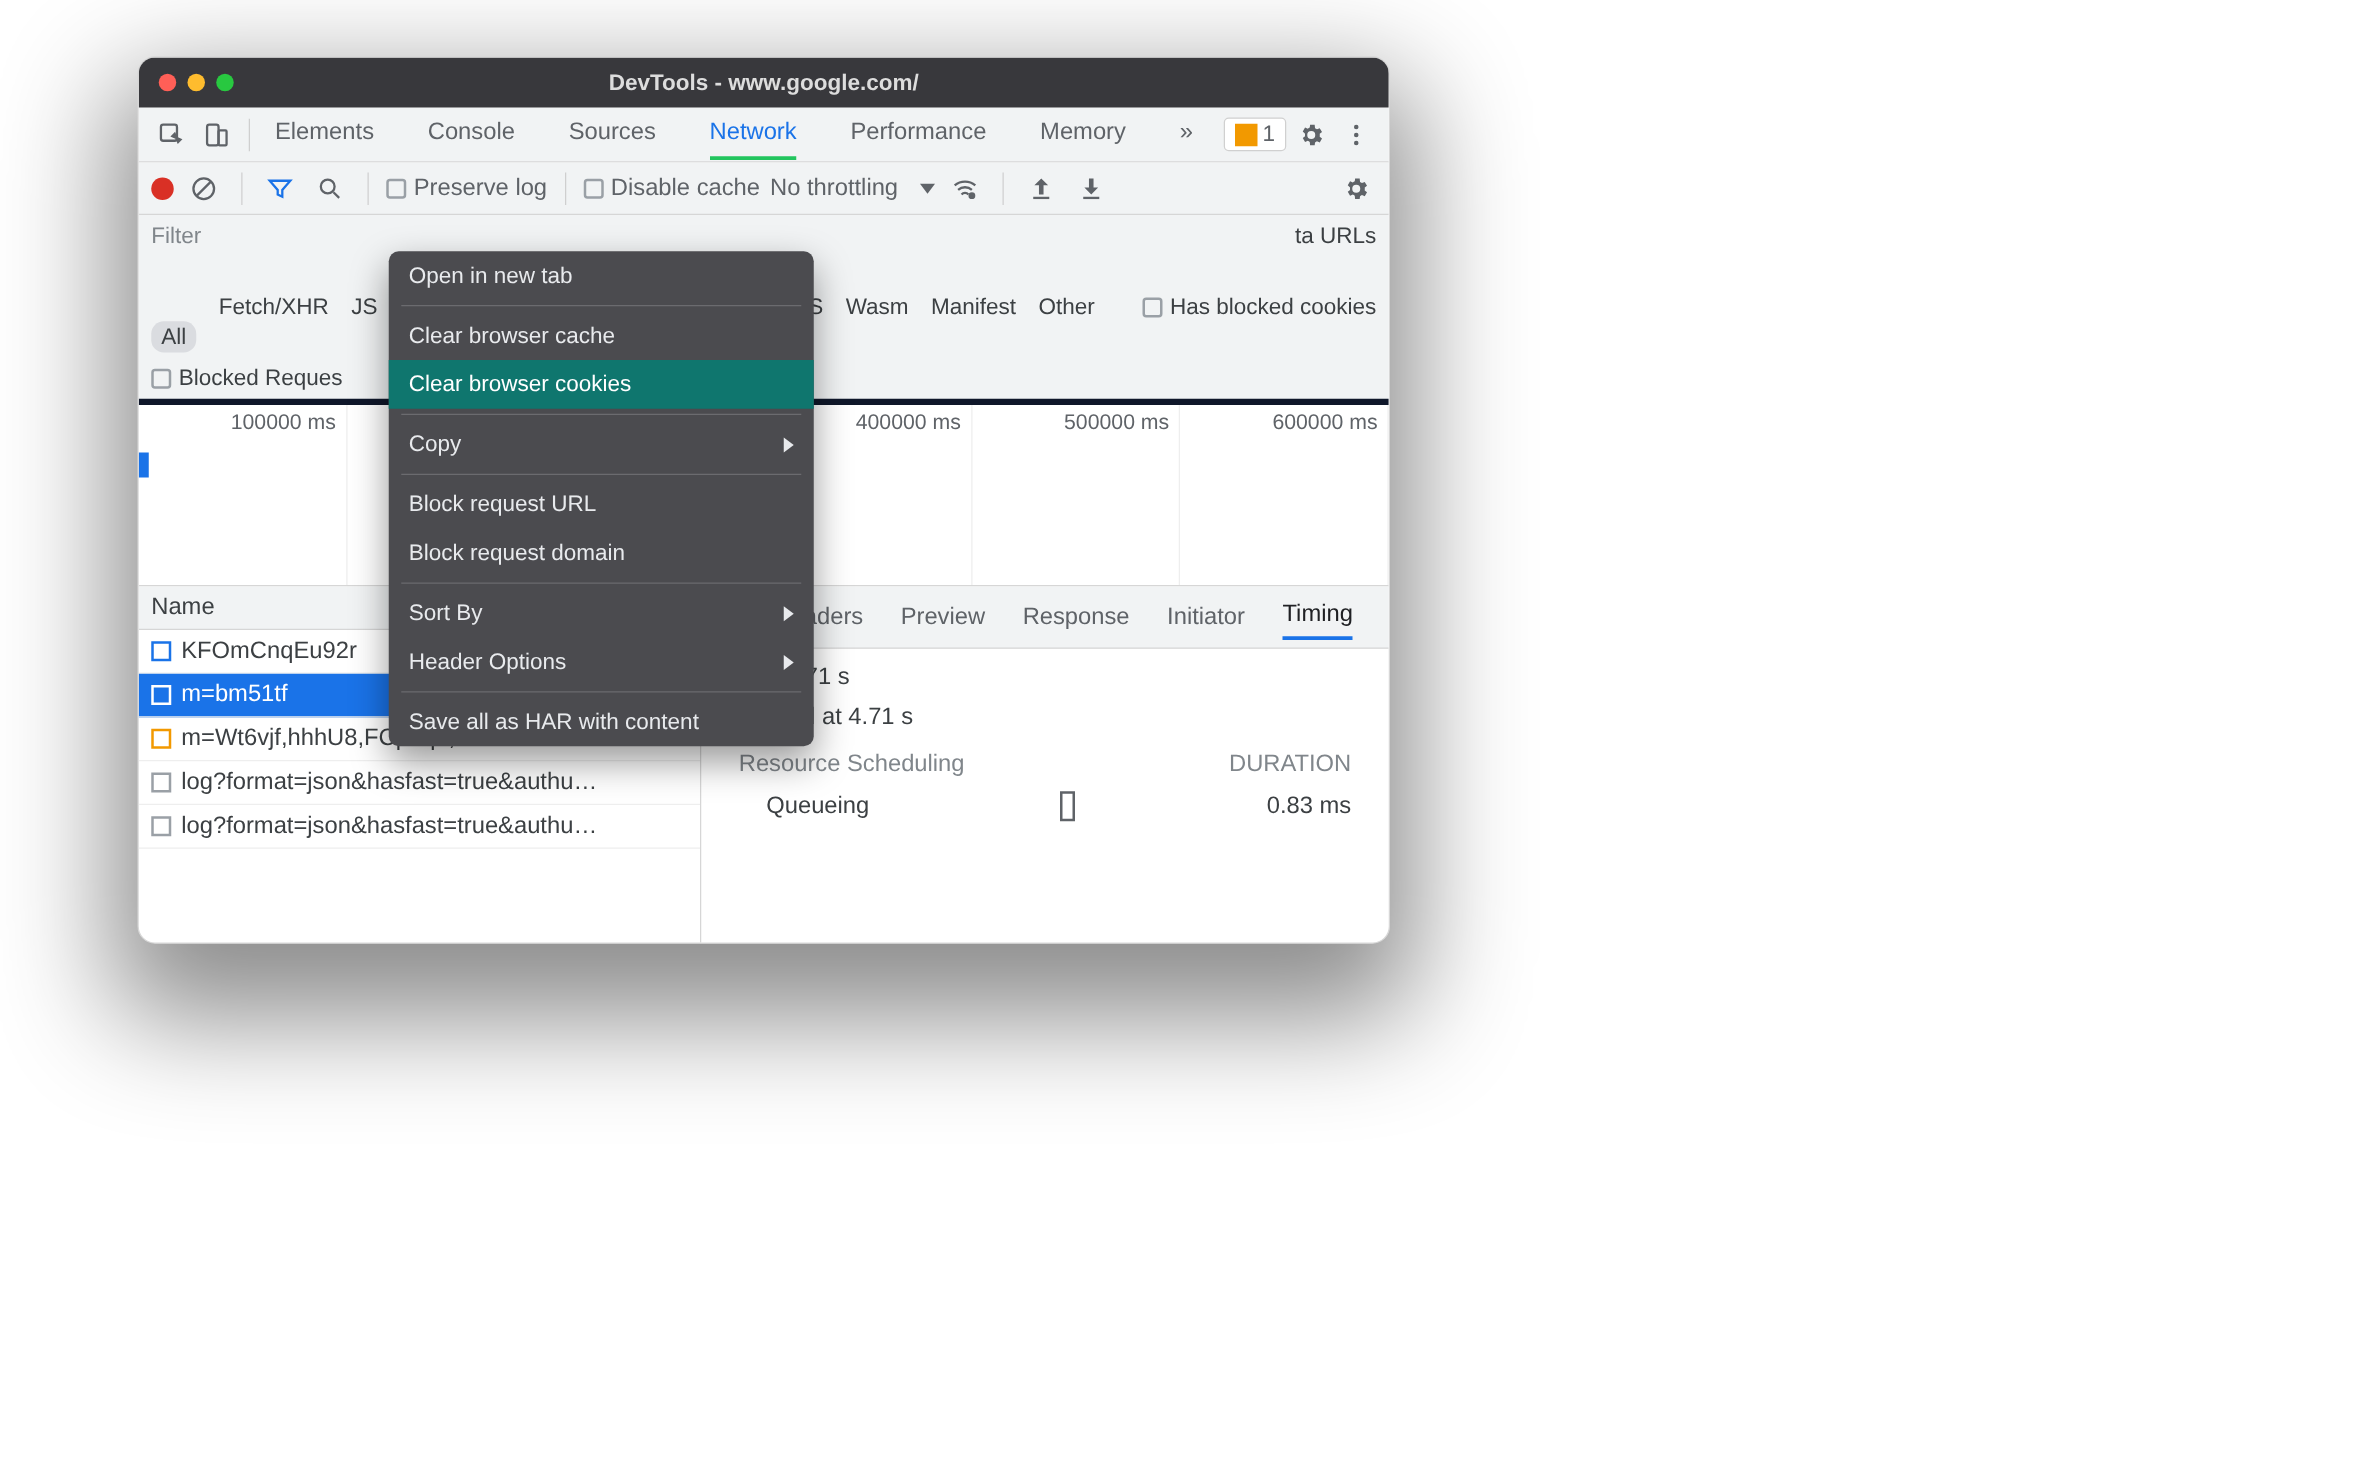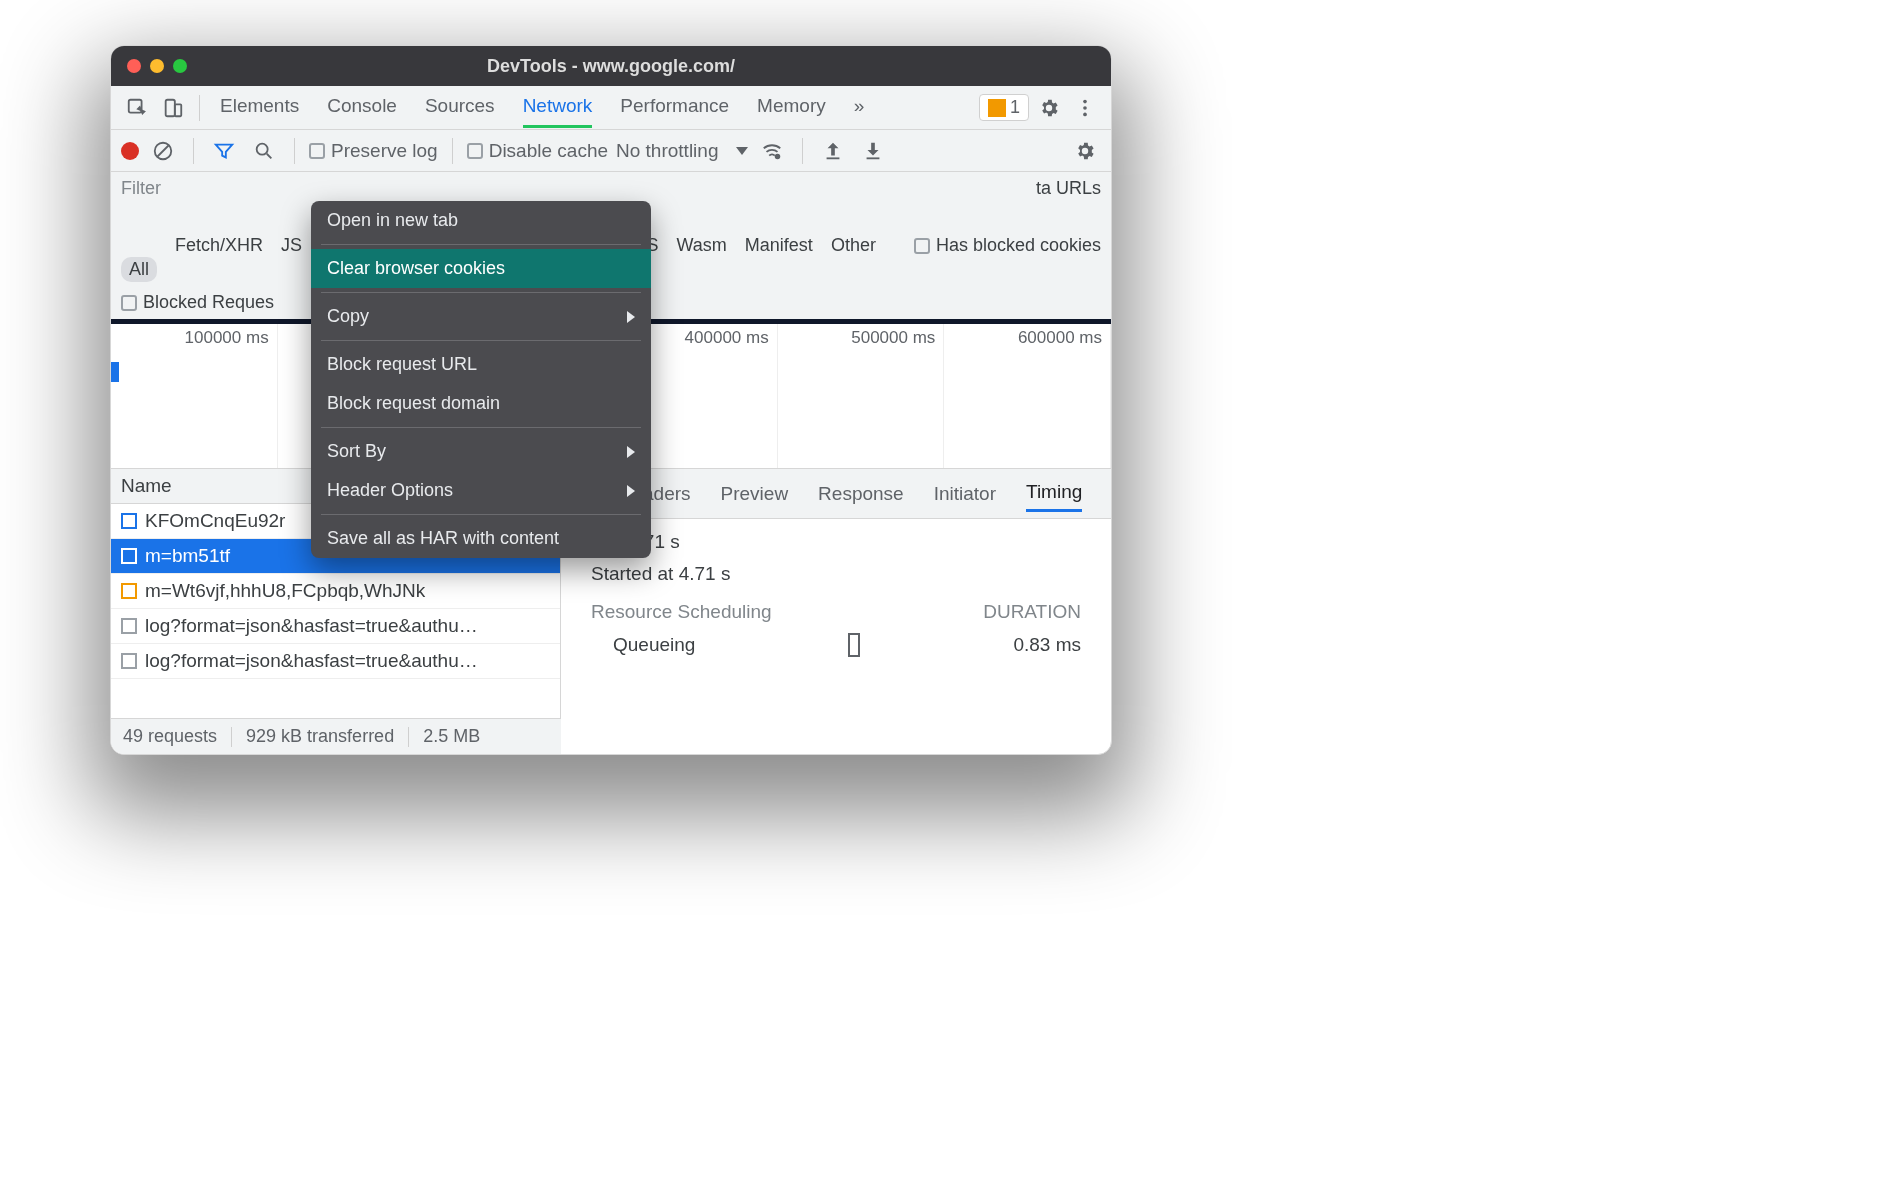--- a/index.html
+++ b/index.html
@@ -14,21 +14,21 @@
   .titlebar { height:40px; background:#38383c; display:flex; align-items:center; position:relative; }
   .traffic { display:flex; gap:9px; margin-left:16px; }
   .dot { width:14px; height:14px; border-radius:50%; }
   .red { background:#ff5f57; } .yellow { background:#febc2e; } .green { background:#28c840; }
   .title { position:absolute; left:0; right:0; text-align:center; color:#ddd; font-size:18px; font-weight:600; }
   
   .tabsrow { height:44px; display:flex; align-items:center; padding:0 10px; border-bottom:1px solid #d6d6d6; background:#f1f3f4; gap:4px; }
   .iconbtn { width:32px; height:32px; display:flex; align-items:center; justify-content:center; color:#5f6368; }
   .iconbtn svg { width:22px; height:22px; }
   .vsep { width:1px; height:26px; background:#cfcfcf; margin:0 6px; }
-  .tabs { display:flex; gap:28px; margin-left:10px; font-size:19px; color:#5f6368;justify-content:flex-end; }
+  .tabs { display:flex; gap:43px; margin-left:10px; font-size:19px; color:#5f6368;justify-content:flex-end; }
   .tab { padding:8px 0; }
   .tab.active { color:#1a73e8; border-bottom:3px solid #22c55e; font-weight:500; }
   .spacer { flex:1; }
   .warnbadge { display:flex; align-items:center; gap:4px; border:1px solid #d0d0d0; border-radius:4px; padding:2px 8px; color:#5f6368; font-size:18px; background:#fff; }
   .warnbadge .wicon { width:18px; height:18px; background:#f29900; display:inline-block; }
   
   .toolbar { height:42px; display:flex; align-items:center; padding:0 10px; gap:8px; border-bottom:1px solid #d6d6d6; background:#f1f3f4; color:#5f6368; font-size:19px; position:relative; }
   .rec { width:18px; height:18px; border-radius:50%; background:#d93025; display:inline-block; }
   .funnel { color:#1a73e8; }
   .chk { display:flex; align-items:center; gap:6px; }
@@ -281,33 +281,29 @@
         </div>
         <div class="queuerow">
           <span style="padding-left:22px">Queueing</span>
           <span class="queuebox"></span>
           <span>0.83 ms</span>
         </div>
       </div>
     </div>
   </div>
 
-  <div class="statusbar">
-    <span>49 requests</span>
-    <span class="ssep"></span>
-    <span>929 kB transferred</span>
-    <span class="ssep"></span>
-    <span>2.5 MB</span>
-  </div>
 
   <div class="ctxmenu">
     <div class="ctxitem">
         <span>Open in new tab</span>
       </div>
     <div class="ctxsep"></div>
+    <div class="ctxitem">
+        <span>Clear browser cache</span>
+      </div>
     <div class="ctxitem hl">
         <span>Clear browser cookies</span>
       </div>
     <div class="ctxsep"></div>
     <div class="ctxitem">
         <span>Copy</span>
         <span class="chev-right"></span>
       </div>
     <div class="ctxsep"></div>
     <div class="ctxitem">

